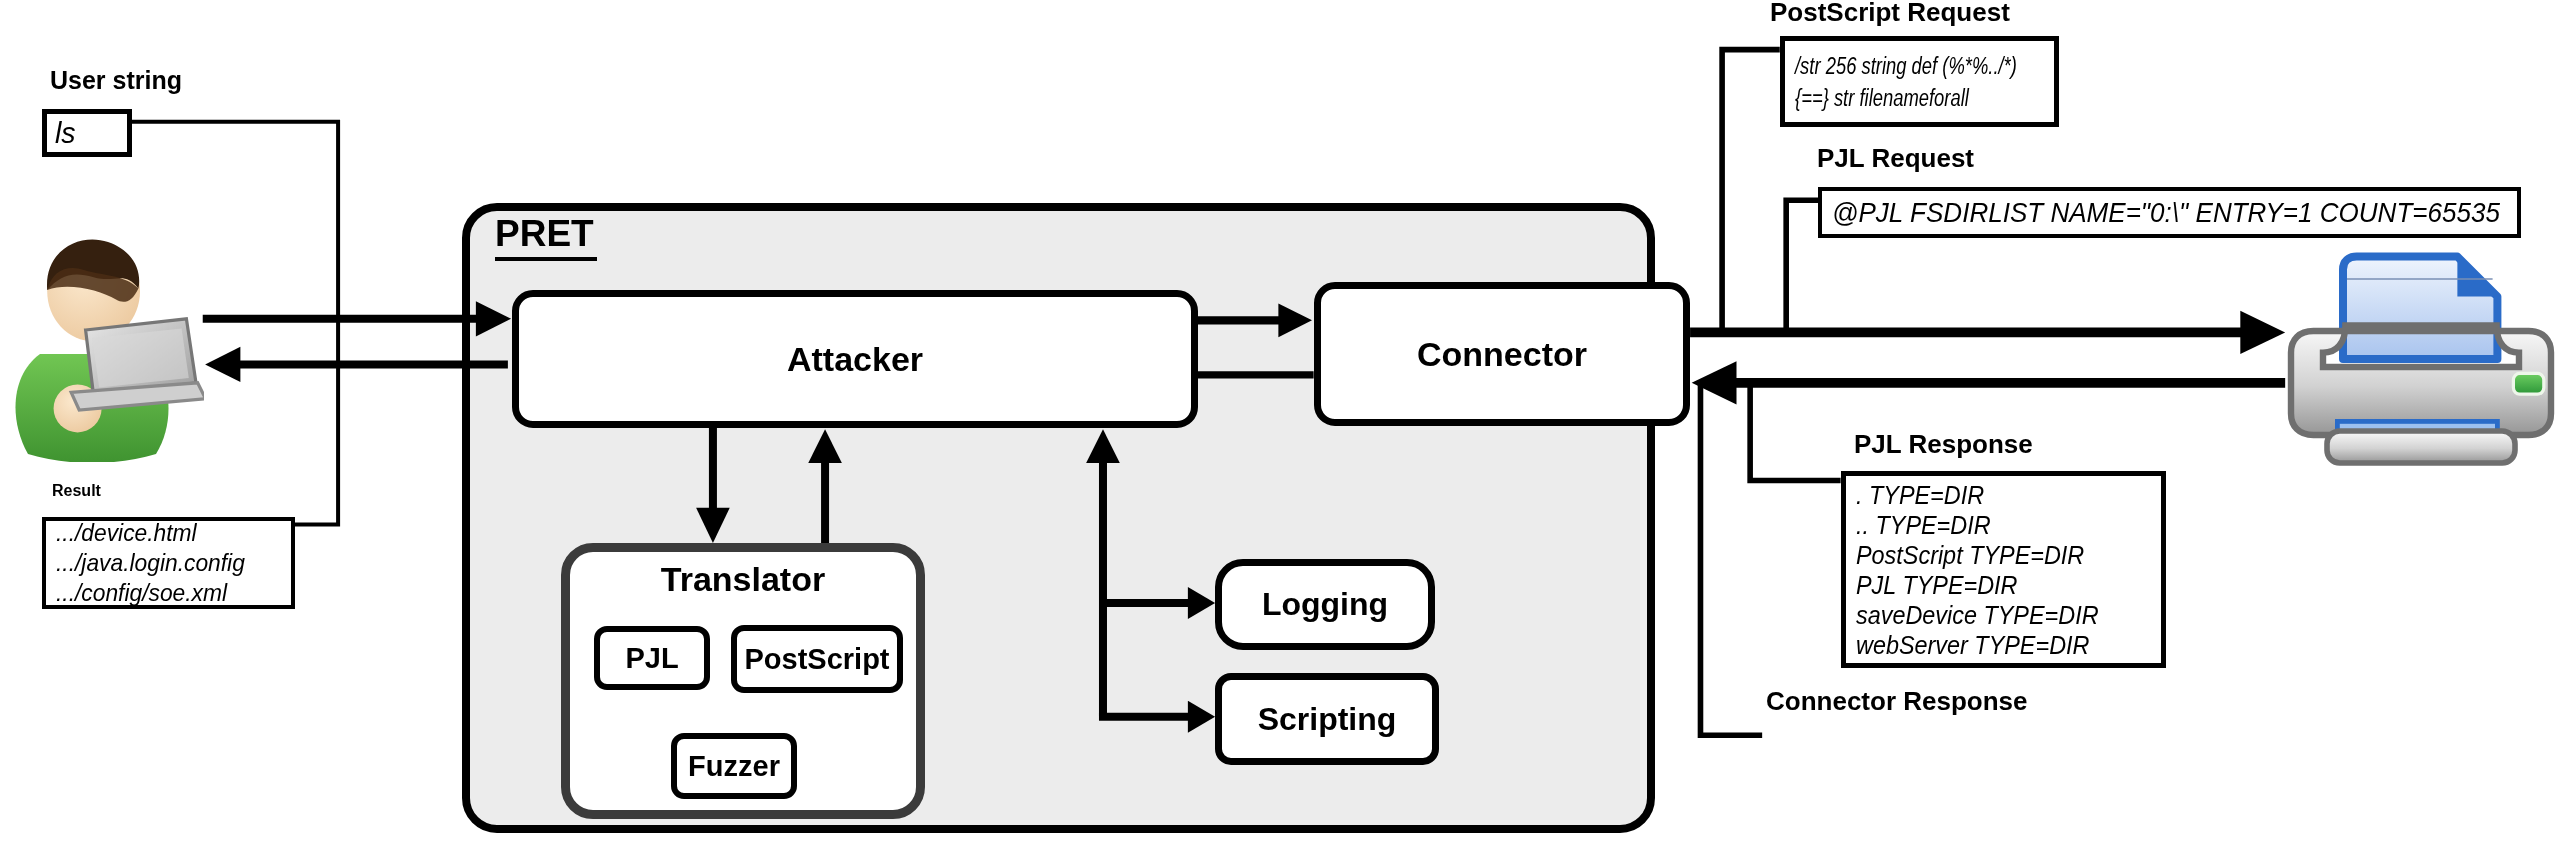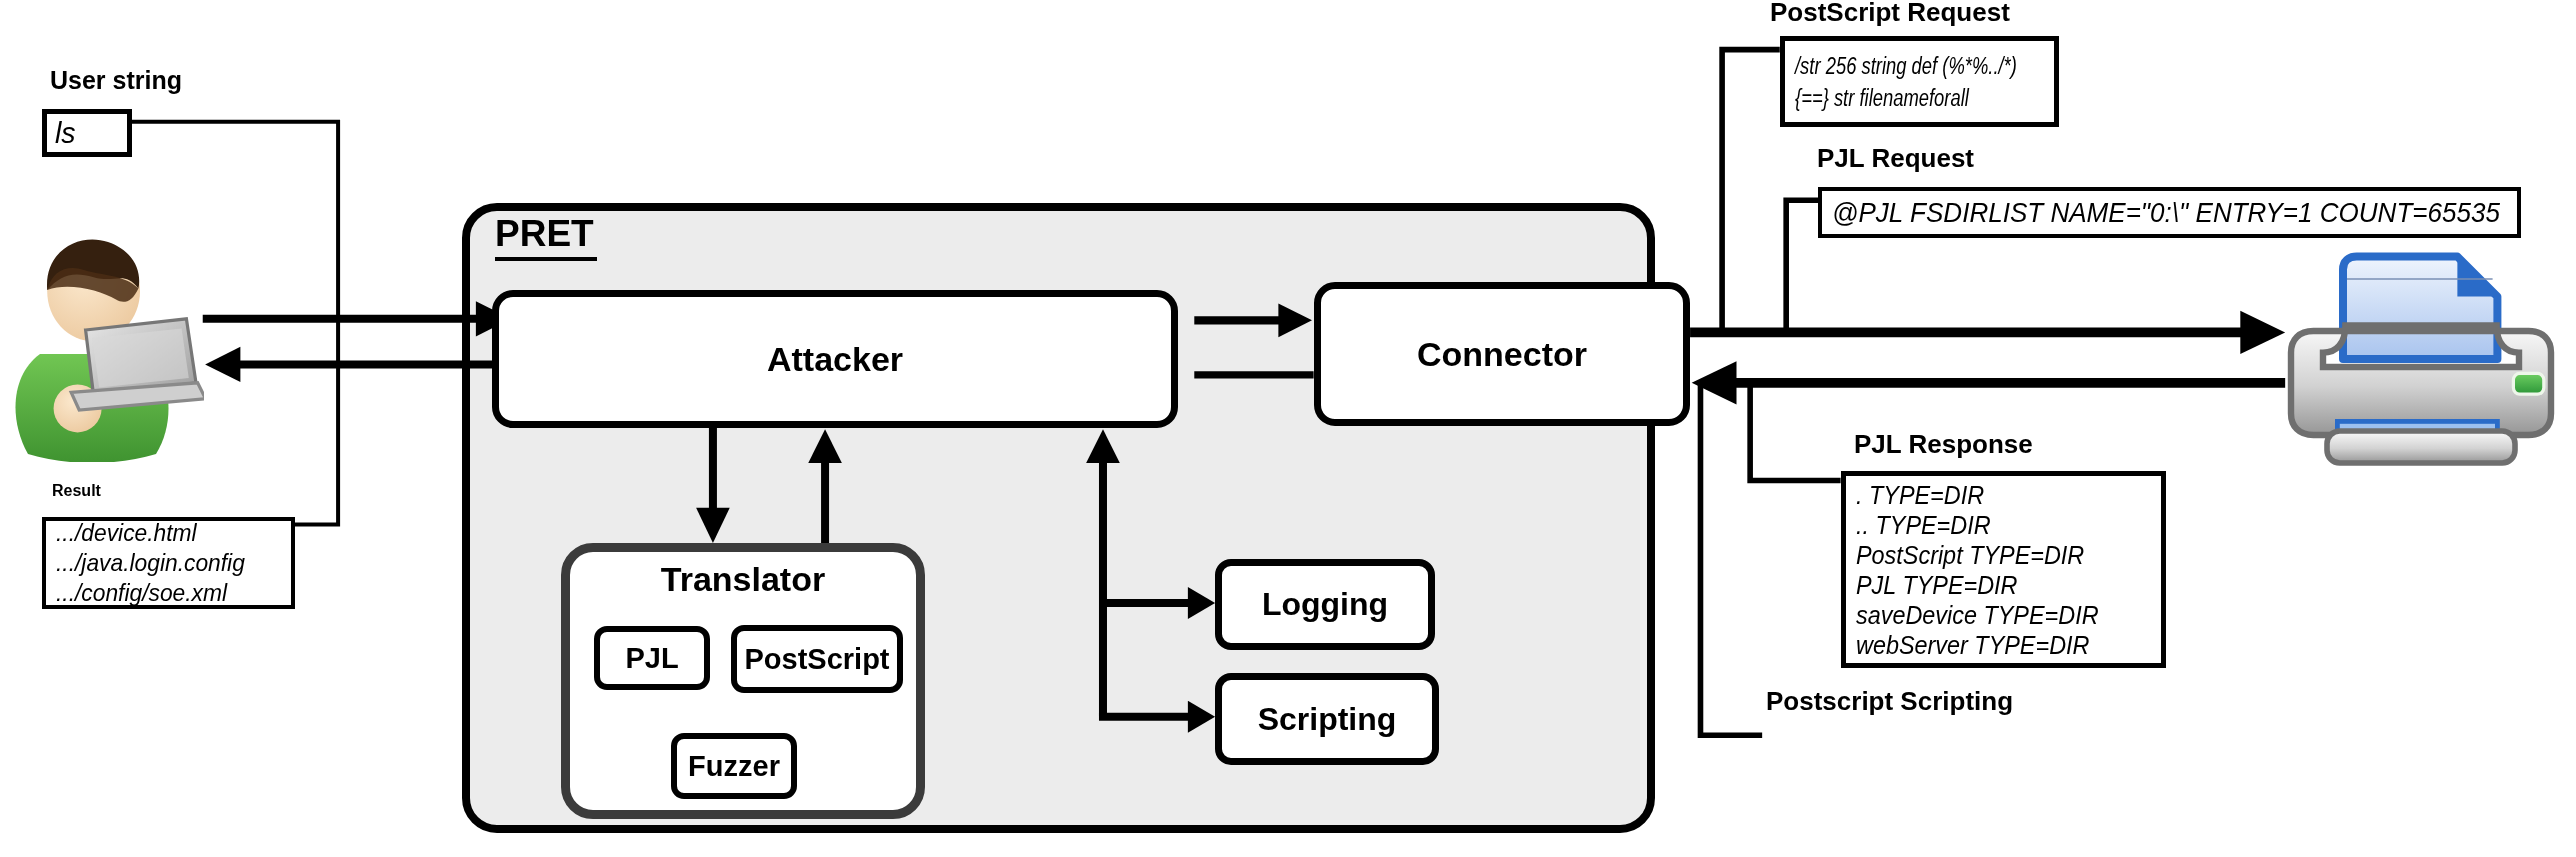--- a/index.html
+++ b/index.html
@@ -16,30 +16,30 @@
     font-weight:bold;z-index:3;
   }
   .pret{
     position:absolute;left:462px;top:203px;width:1193px;height:630px;
     background:#ececec;border:8px solid #000;border-radius:35px;box-sizing:border-box;z-index:1;
   }
   .pret-title{
     position:absolute;left:495px;top:213px;font-size:37px;font-weight:bold;z-index:3;
     border-bottom:4px solid #000;padding:0 3.2px 1.6px 0;
   }
-  .attacker{left:492px;top:290px;width:686px;height:138px;font-size:34px;}
+  .attacker{left:512px;top:290px;width:686px;height:138px;font-size:34px;}
   .connector{left:1314px;top:282px;width:376px;height:144px;font-size:34px;}
   .translator{
     left:561px;top:543px;width:364px;height:276px;border:9.6px solid #3b3b3b;border-radius:32px;
     font-size:34px;align-items:flex-start;justify-content:center;padding-top:8px;
   }
   .pjl{left:594px;top:626px;width:116px;height:64px;border-width:6.4px;border-radius:13px;font-size:29px;}
   .postscript{left:731px;top:625px;width:172px;height:68px;border-width:6.4px;border-radius:13px;font-size:29px;}
   .fuzzer{left:671px;top:733px;width:126px;height:66px;border-width:6.4px;border-radius:13px;font-size:29px;}
-  .logging{left:1215px;top:559px;width:220px;height:91px;border-radius:16px;font-size:32px;}
+  .logging{left:1215px;top:559px;width:220px;height:91px;border-radius:28px;font-size:32px;}
   .scripting{left:1215px;top:673px;width:224px;height:92px;border-radius:16px;font-size:32px;}
   
   .lbl{position:absolute;font-weight:bold;z-index:3;white-space:nowrap;}
   
   .codebox{
     position:absolute;background:#fff;border:5.6px solid #000;box-sizing:border-box;z-index:3;
     display:flex;flex-direction:column;justify-content:center;padding:4.8px 9.6px;
   }
   .code{font-style:italic;white-space:nowrap;transform-origin:left center;}
   .result-line{font-size:24px;line-height:30px;transform:scaleX(.95);}
@@ -233,16 +233,16 @@
   <div class="lbl" style="left:1854px;top:429px;font-size:26px;">PJL Response</div>
   <div class="codebox" style="left:1841px;top:471px;width:325px;height:197px;">
     <div class="code pjlresp-line">. TYPE=DIR</div>
     <div class="code pjlresp-line">.. TYPE=DIR</div>
     <div class="code pjlresp-line">PostScript TYPE=DIR</div>
     <div class="code pjlresp-line">PJL TYPE=DIR</div>
     <div class="code pjlresp-line">saveDevice TYPE=DIR</div>
     <div class="code pjlresp-line">webServer TYPE=DIR</div>
   </div>
 
-  <div class="lbl" style="left:1766px;top:686px;font-size:26px;">Postscript Scripting</div>
+  <div class="lbl" style="left:1766px;top:686px;font-size:26px;">Connector Response</div>
 
 </div>
 
 
 </body></html>

